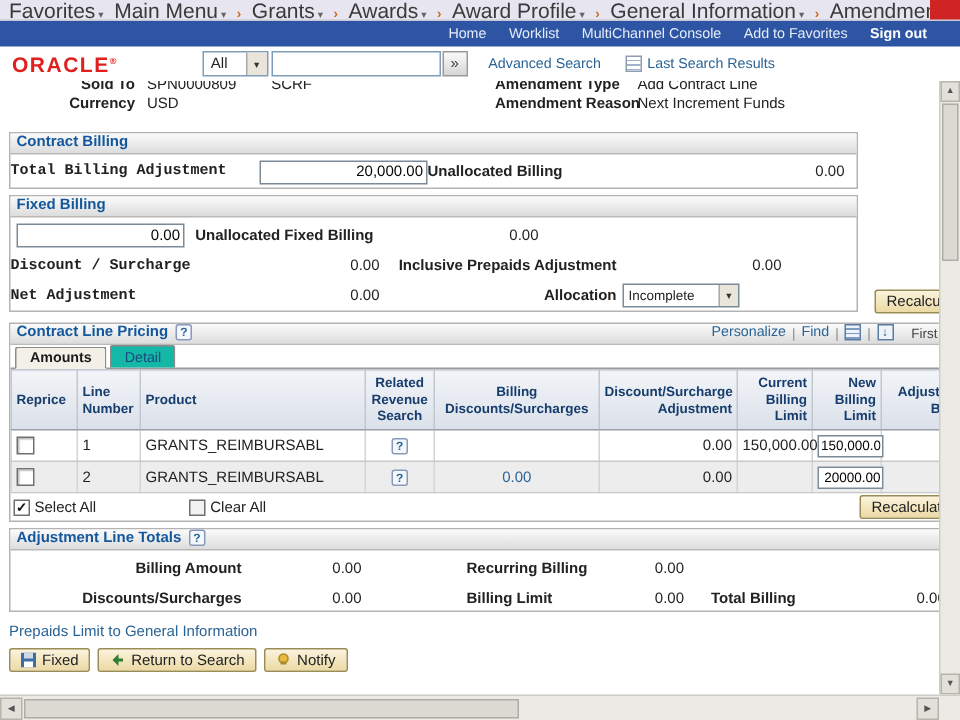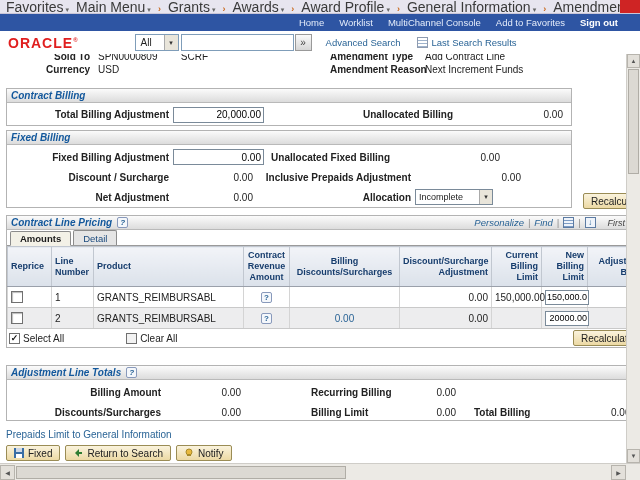--- a/index.html
+++ b/index.html
@@ -49,69 +49,69 @@
              padding-left:6px; background:#fff; z-index:1; }
   .info { margin-top:-4px; margin-bottom:12px; }
   .inforow { display:flex; align-items:center; height:13px; }
   .ilab { width:84px; text-align:right; font-weight:bold; flex-shrink:0; }
   .ival { margin-left:8px; width:62px; flex-shrink:0; }
   .iscrf { margin-left:8px; width:40px; flex-shrink:0;text-align:right; }
   .ilab2 { margin-left:122px; width:95px; font-weight:bold; flex-shrink:0; }
 
   .sec { border:1px solid #b3b3b3; background:#fff; }
   .sec-hdr { height:14px; background:linear-gradient(#fbfbfb,#dcdcdc); border-bottom:1px solid #b9b9b9;
-             display:flex; align-items:center; padding:0 4px; gap:5px;font-style:italic; }
+             display:flex; align-items:flex-start; padding:0 4px; gap:5px; }
   .sec-title { color:#13589c; font-weight:bold; font-size:10px; }
   .qicon { width:11px; height:11px; border:1px solid #8899bb; color:#2a6496; background:#f4f7fb;
            font-size:8px; font-weight:bold; display:inline-flex; align-items:center; justify-content:center;
            border-radius:2px; cursor:pointer; flex-shrink:0; }
   .qicon::after { content:"?"; }
   .w-narrow { width:566px; }
   .w-wide { width:622px; }
   .sec-contract { height:38px; margin-bottom:4px; }
   .sec-contract .frow { height:23px; }
   .sec-fixed { height:78px; margin-bottom:7px; }
   .sec-fixed .fbody { padding:2px 0; }
   .frow { display:flex; align-items:center; height:20px; }
-  .flab { width:162px; text-align:right; font-weight:bold; flex-shrink:0; }
-  .finput { margin-left:4px; width:91px; height:16px; border:1px solid #7a8a99; text-align:right;
+  .flab { width:162px; font-weight:bold; flex-shrink:0;font-family:Liberation Mono, monospace; }
+  .finput { margin-left:4px; width:112px; height:16px; border:1px solid #7a8a99; text-align:right;
             font-size:10px; padding:0 2px; font-family:"Liberation Sans", sans-serif; flex-shrink:0; }
   .fval { margin-left:4px; width:80px; text-align:right; flex-shrink:0; }
   .rlab1 { width:126px; text-align:right; font-weight:bold; flex-shrink:0; }
   .rlab2 { width:158px; text-align:right; font-weight:bold; flex-shrink:0; }
   .rval { width:110px; text-align:right; flex-shrink:0; }
-  .ulab { margin-left:99px; font-weight:bold; flex-shrink:0; }
+  .ulab { font-weight:bold; flex-shrink:0; }
   .uval { flex:1; text-align:right; padding-right:8px; }
   .allocsel { margin-left:4px; width:78px; height:16px; display:flex; align-items:center;
               border:1px solid #7a8a99; background:#fff; cursor:pointer; flex-shrink:0; }
   .allocsel .seltext { flex:1; font-size:9px; padding:0 3px; }
   .allocsel .selarrow { width:13px; height:14px; }
 
   .btn { display:inline-flex; align-items:center; gap:4px; background:linear-gradient(#faf3dd,#ecd9a4);
          border:1px solid #9a8c55; border-radius:2px; height:16px; padding:0 7px; font-size:10px;
          color:#222; cursor:pointer; flex-shrink:0; }
   .recalc1 { position:absolute; left:583px; top:139px; }
 
   
-  .sec-pricing { margin-bottom:17px; }
+  .sec-pricing { margin-bottom:4px; }
   .sec-pricing .sec-hdr { padding-right:2px; }
   .hdrlinks { margin-left:auto; display:flex; align-items:center; gap:4px; font-size:9px; }
   .pipe::after { content:"|"; color:#888; font-size:9px; }
   .gridicon { width:11px; height:11px; border:1px solid #5c7ba3; background:
               repeating-linear-gradient(#eef3fa 0 2px, #7d9cc4 2px 3px); cursor:pointer; }
   .dlicon { width:11px; height:11px; border:1px solid #5c7ba3; background:#eef3fa; cursor:pointer;
             display:flex; align-items:center; justify-content:center; color:#2a6496; }
   .dlicon::after { content:"↓"; font-size:8px; }
   .firstnav { margin-left:8px; color:#444; }
   .tabstrip { display:flex; align-items:flex-end; height:16px; padding-left:3px; border-bottom:1px solid #9a9a9a; background:#fff; }
   .tab { height:15px; display:flex; align-items:center; padding:0 9px; border:1px solid #8c8c8c;
          border-bottom:none; font-size:9.5px; border-radius:2px 2px 0 0; margin-right:2px; cursor:pointer; }
   .tab.active { background:#f3f1e7; font-weight:bold; color:#1a1a1a; margin-bottom:-1px;
                 border-bottom:1px solid #f3f1e7; }
-  .tab.inactive { background:#e5e5e5; color:#1b4a7d; }
+  .tab.inactive { background:#14b8a6; color:#1b4a7d; }
   .gridwrap { width:620px; overflow:hidden; }
   table { border-collapse:collapse; table-layout:fixed; width:644px; }
   th { background:linear-gradient(#f2f4f8,#dbe1ea); border:1px solid #c1c7d0; border-bottom:1px solid #9aa0aa;
        color:#173d6d; font-size:9px; padding:2px 3px; vertical-align:middle; height:40px;
        font-weight:bold; white-space:normal; line-height:1.2; }
   td { border:1px solid #d4d4d4; border-bottom:1px solid #c9c9c9; font-size:10px; padding:0 3px; height:21px;
        background:#fff; }
   tr.row-alt td { background:#ededee; }
   .tleft { text-align:left; } .tright { text-align:right; } .tcenter { text-align:center; }
   .cb { width:12px; height:12px; border:1px solid #707070; background:#fff; display:inline-block;
@@ -255,21 +255,20 @@
     </div>
   </div>
 
   
   <div class="sec w-narrow sec-fixed">
     <div class="sec-hdr">
       <span class="sec-title">Fixed Billing</span>
     </div>
     <div class="fbody">
       <div class="frow">
-        <span class="flab">Fixed Billing Adjustment</span>
         <input class="finput" type="text" value="0.00" style="">
         <span class="rlab1">Unallocated Fixed Billing</span>
         <span class="rval">0.00</span>
       </div>
       <div class="frow">
         <span class="flab">Discount / Surcharge</span>
         <span class="fval">0.00</span>
         <span class="rlab2">Inclusive Prepaids Adjustment</span>
         <span class="rval">0.00</span>
       </div>
@@ -317,21 +316,21 @@
             <col style="width:92px">
             <col style="width:50px">
             <col style="width:46px">
             <col style="width:64px">
         </colgroup>
         <thead>
           <tr>
             <th class="tleft">Reprice</th>
             <th class="tleft">Line Number</th>
             <th class="tleft">Product</th>
-            <th class="tcenter">Contract Revenue Amount</th>
+            <th class="tcenter">Related Revenue Search</th>
             <th class="tcenter">Billing Discounts/Surcharges</th>
             <th class="tright">Discount/Surcharge Adjustment</th>
             <th class="tright">Current Billing Limit</th>
             <th class="tright">New Billing Limit</th>
             <th class="tright">Adjustment Billing</th>
           </tr>
         </thead>
         <tbody>
           <tr>
             <td class="tleft"><span class="cb"></span></td>

